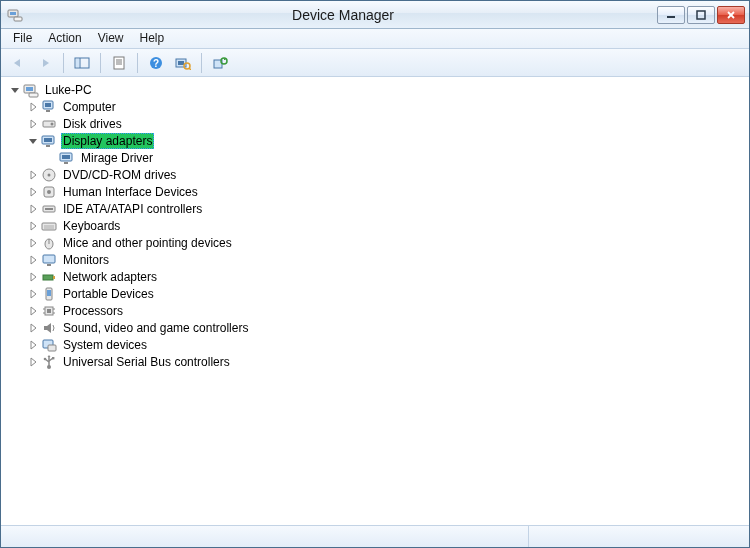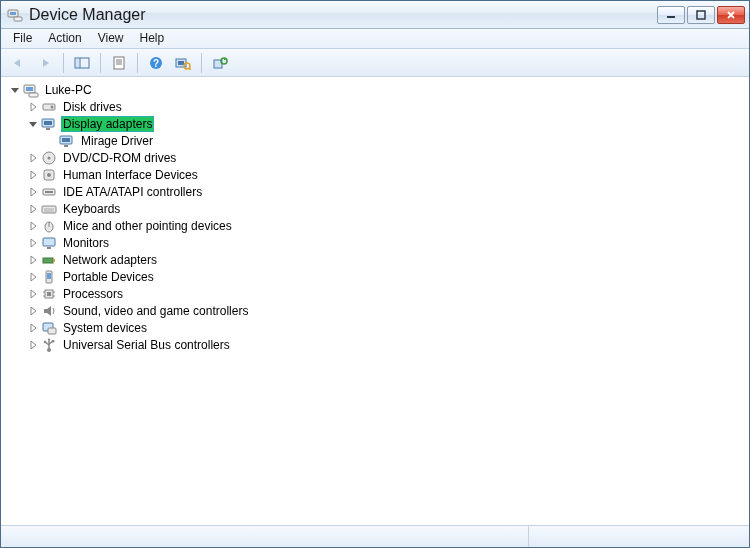--- a/index.html
+++ b/index.html
@@ -22,21 +22,22 @@
     align-items: center;
     padding: 0 4px 0 6px;
   }
   .titlebar .app-icon {
     width: 16px; height: 16px; margin-right: 6px;
     display: inline-flex; align-items: center; justify-content: center;
   }
   .titlebar .title {
     flex: 1;
     color: #1a1a1a;
-    font-size: 16px;
+    font-size: 14px;
+    text-align: center;
   }
   .window-controls { display: flex; gap: 2px; }
   .win-btn {
     width: 28px; height: 18px;
     border: 1px solid #8a9bb0;
     border-radius: 2px;
     background: linear-gradient(to bottom, #fdfeff 0%, #e5eefb 50%, #d3e1f1 51%, #e9f2fc 100%);
     display: flex; align-items: center; justify-content: center;
     font-size: 10px;
     color: #2b3a4a;
@@ -248,20 +249,37 @@
           <svg width="16" height="16">
               <rect x="1" y="3" width="11" height="8" rx="1" fill="#eee" stroke="#888"></rect>
               <rect x="3" y="5" width="7" height="4" fill="#6aa0d8"></rect>
               <rect x="6" y="11" width="9" height="4" rx="1" fill="#f3f3f3" stroke="#888"></rect>
             </svg>
         </span>
         <span class="node-label">Luke-PC</span>
       </div>
       <ul>
 
+        <li>
+          <div class="tree-row">
+            <span class="expander">
+                <svg width="10" height="10">
+                  <path d="M3 1 L8 5 L3 9 Z" fill="none" stroke="#888"></path>
+                </svg>
+              </span>
+            <span class="node-icon">
+                <svg width="16" height="16">
+                  <rect x="2" y="2" width="10" height="8" rx="1" fill="#cfe3f7" stroke="#4a78a8"></rect>
+                  <rect x="4" y="4" width="6" height="4" fill="#4a78a8"></rect>
+                  <rect x="5" y="11" width="4" height="2" fill="#888"></rect>
+                </svg>
+              </span>
+            <span class="node-label">Computer</span>
+          </div>
+        </li>
 
         <li>
           <div class="tree-row">
             <span class="expander">
                 <svg width="10" height="10">
                   <path d="M3 1 L8 5 L3 9 Z" fill="none" stroke="#888"></path>
                 </svg>
               </span>
             <span class="node-icon">
                 <svg width="16" height="16">

